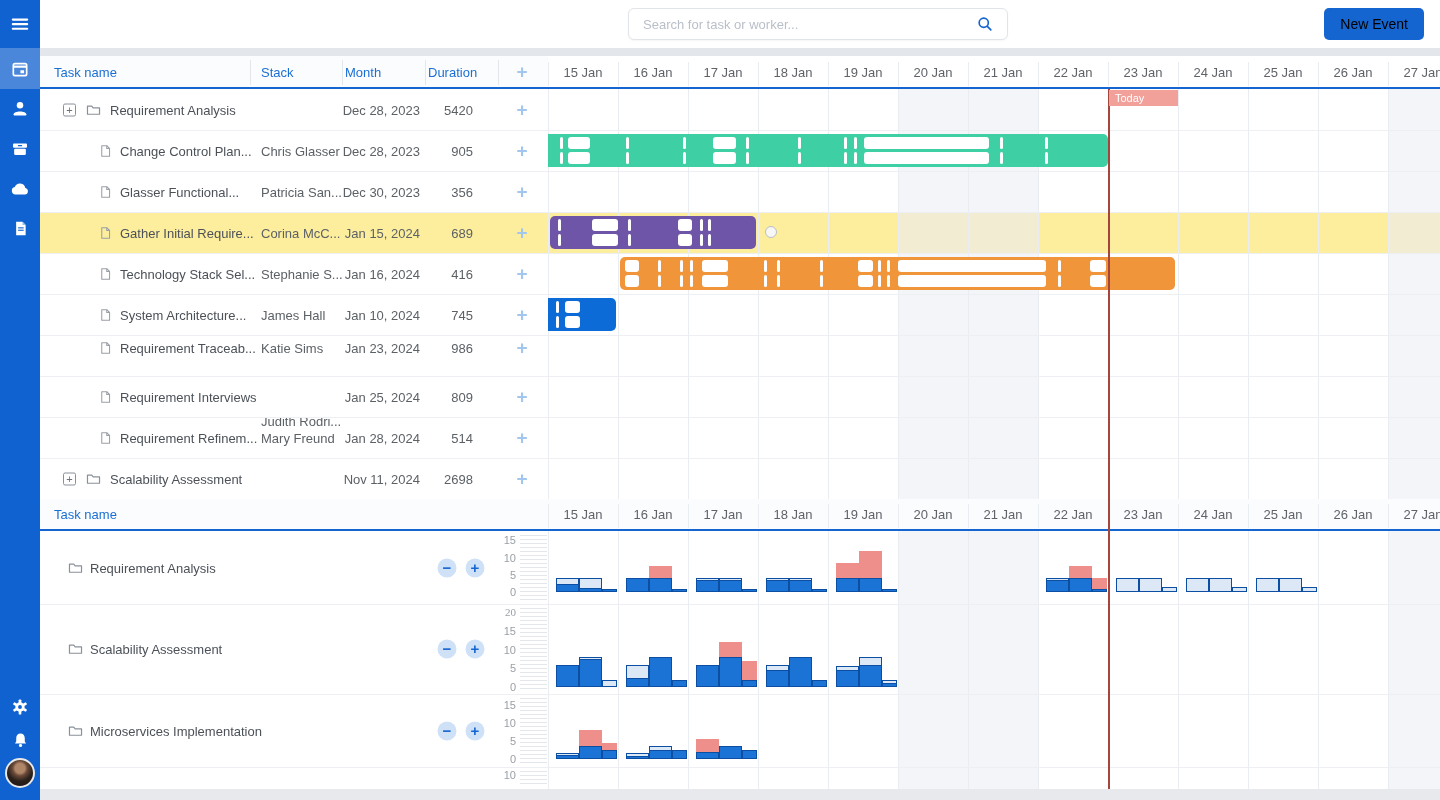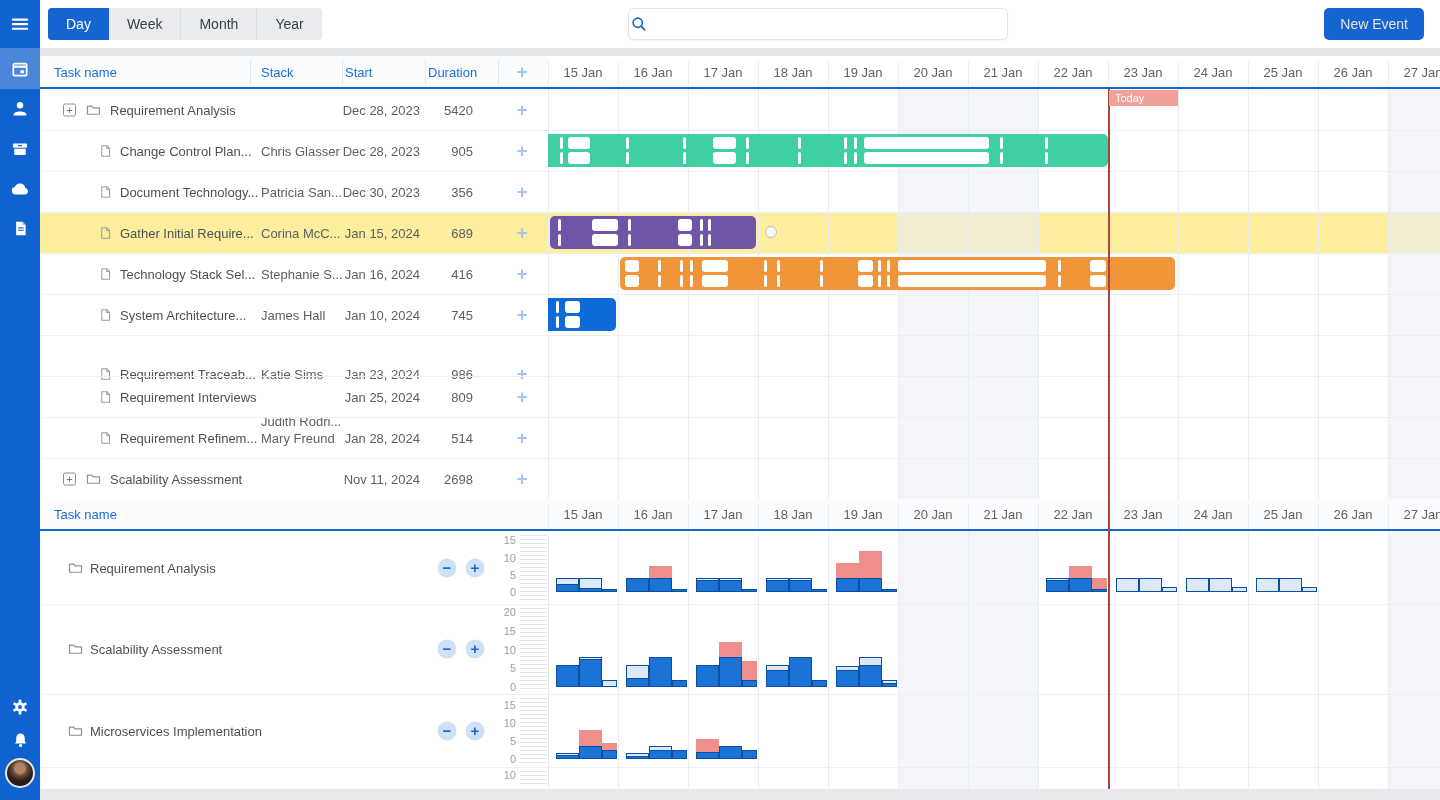--- a/index.html
+++ b/index.html
@@ -12,21 +12,21 @@
   .side-item.active { background:#4a87db; }
   .toolbar { left:40px; top:0; width:1400px; height:48px; background:#fff; }
   .seg { position:absolute; top:8px; height:32px; display:flex; }
   .seg button { border:none; background:#e9ebef; color:#3c4043; font:14px "Liberation Sans",sans-serif; padding:0 18px; cursor:pointer; border-right:1px solid #d8dbe0; }
   .seg button:first-child { border-radius:4px 0 0 4px; }
   .seg button:last-child { border-radius:0 4px 4px 0; border-right:none; }
   .seg button.active { background:#1565d0; color:#fff; border-right:none; }
   .search { position:absolute; left:588px; top:8px; width:380px; height:32px; border:1px solid #e1e4e9; border-radius:6px; background:#fff; box-shadow:0 1px 2px rgba(0,0,0,.04); display:flex; align-items:center; }
   .search input { flex:1; border:none; outline:none; font:13px "Liberation Sans",sans-serif; color:#444; padding:0 8px 0 14px; background:transparent; }
   .search input::placeholder { color:#b9bfc8; }
-  .newevent { position:absolute; right:16px; top:8px; height:32px; padding:0 16px; background:#1565d0; color:#e5e5e5; border:none; border-radius:5px; font:14px "Liberation Sans",sans-serif; cursor:pointer; }
+  .newevent { position:absolute; right:16px; top:8px; height:32px; padding:0 16px; background:#1565d0; color:#000000; border:none; border-radius:5px; font:14px "Liberation Sans",sans-serif; cursor:pointer; }
   .gapstrip { left:40px; top:48px; width:1400px; height:8px; background:#e3e7ec; }
   .hdr { background:#fbfcfe; border-bottom:2px solid #1565d0; }
   .hdr-label { position:absolute; font-size:13px; color:#1a6fd4; top:50%; transform:translateY(-50%); white-space:nowrap; }
   .date-label { position:absolute; font-size:13px; color:#5f6368; top:50%; transform:translate(-50%,-50%); white-space:nowrap; }
   .vline { position:absolute; width:1px; background:#e9ecf1; }
   .hline { position:absolute; height:1px; background:#edeff3; left:40px; width:1400px; }
   .weekend { position:absolute; background:#f3f5f9; }
   .cell { position:absolute; font-size:13px; color:#4c5158; white-space:nowrap; top:50%; transform:translateY(-50%); }
   .muted { color:#5c6166; }
   .addplus { position:absolute; color:#a3c6ef; font-size:19px; font-weight:bold; top:50%; transform:translate(-50%,-50%); cursor:pointer; }
@@ -123,48 +123,43 @@
             <path d="M12 3 C8.8 3 6.6 5.6 6.6 9 L6.6 13.2 L5 15.8 L19 15.8 L17.4 13.2 L17.4 9 C17.4 5.6 15.2 3 12 3 Z"></path>
             <circle cx="12" cy="18.2" r="2"></circle>
           </svg>
         </div>
       </div>
       <div class="side-item" style="top: 755px; height: 36px;">
         <div class="avatar"></div>
       </div>
     </div>
   <div class="abs toolbar">
-    <div class="seg" style="left:8px;" id="segbar">
-        <button class="active">Day</button>
-        <button>Week</button>
-        <button>Month</button>
-        <button>Year</button>
-      </div>
     <div class="search">
+      <input type="text" placeholder="Search for task or worker..." style="">
       <span style="padding-right:12px;">
         <svg width="20" height="20" viewBox="0 0 24 24">
             <circle cx="10.5" cy="10.5" r="5.5" fill="none" stroke="#1565d0" stroke-width="2"></circle>
             <line x1="14.8" y1="14.8" x2="19" y2="19" stroke="#1565d0" stroke-width="2" stroke-linecap="round"></line>
           </svg>
       </span>
     </div>
     <button class="newevent">New Event</button>
   </div>
   <div class="abs gapstrip"></div>
   <div id="ganttzone">
       <div class="weekend" style="left: 898px; top: 89px; width: 70px; height: 410px;"></div>
       <div class="weekend" style="left: 898px; top: 531px; width: 70px; height: 258px;"></div>
       <div class="weekend" style="left: 968px; top: 89px; width: 70px; height: 410px;"></div>
       <div class="weekend" style="left: 968px; top: 531px; width: 70px; height: 258px;"></div>
       <div class="weekend" style="left: 1388px; top: 89px; width: 52px; height: 410px;"></div>
       <div class="weekend" style="left: 1388px; top: 531px; width: 52px; height: 258px;"></div>
       <div class="abs hdr" style="left: 40px; top: 56px; width: 508px; height: 33px;">
         <div class="hdr-label" style="left: 14px;">Task name</div>
         <div class="hdr-label" style="left: 221px;">Stack</div>
-        <div class="hdr-label" style="left: 305px;">Start</div>
+        <div class="hdr-label" style="left: 305px;">Month</div>
         <div class="hdr-label" style="left: 388px;">Duration</div>
         <div style="position: absolute; left: 210px; top: 4px; width: 1px; height: 25px; background: rgb(227, 230, 234);"></div>
         <div style="position: absolute; left: 302px; top: 4px; width: 1px; height: 25px; background: rgb(227, 230, 234);"></div>
         <div style="position: absolute; left: 385px; top: 4px; width: 1px; height: 25px; background: rgb(227, 230, 234);"></div>
         <div style="position: absolute; left: 458px; top: 4px; width: 1px; height: 25px; background: rgb(227, 230, 234);"></div>
         <div class="addplus" style="left: 482px; top: 50%;">+</div>
       </div>
       <div class="abs hdr" style="left: 548px; top: 56px; width: 892px; height: 33px; background: rgb(255, 255, 255);">
         <div class="date-label" style="left: 35px;">15 Jan</div>
         <div style="position: absolute; left: 0px; top: 6px; width: 1px; height: 24px; background: rgb(233, 236, 241);"></div>
@@ -218,21 +213,21 @@
         <div class="cell muted" style="right: 75px; text-align: right;">905</div>
         <div class="addplus" style="left: 482px; top: 50%;">+</div>
       </div>
       <div class="abs" style="left: 40px; top: 171px; width: 508px; height: 41px; background: transparent;">
         <div style="display: flex; align-items: center; justify-content: center; position: absolute; left: 58px; top: 50%; transform: translateY(-50%);">
           <svg width="15" height="15" viewBox="0 0 24 24">
             <path d="M6 3.5 h8 l4.5 4.5 v12.5 h-12.5 z" fill="none" stroke="#9aa0a6" stroke-width="1.7" stroke-linejoin="round"></path>
             <path d="M14 3.5 v4.5 h4.5" fill="none" stroke="#9aa0a6" stroke-width="1.7"></path>
           </svg>
         </div>
-        <div class="cell" style="left: 80px;">Document Technology...</div>
+        <div class="cell" style="left: 80px;">Glasser Functional...</div>
         <div class="cell muted" style="left: 221px;">Patricia San...</div>
         <div class="cell muted" style="right: 128px; text-align: right;">Dec 30, 2023</div>
         <div class="cell muted" style="right: 75px; text-align: right;">356</div>
         <div class="addplus" style="left: 482px; top: 50%;">+</div>
       </div>
       <div class="abs" style="left: 40px; top: 212px; width: 508px; height: 41px; background: rgb(253, 238, 158);">
         <div style="display: flex; align-items: center; justify-content: center; position: absolute; left: 58px; top: 50%; transform: translateY(-50%);">
           <svg width="15" height="15" viewBox="0 0 24 24">
             <path d="M6 3.5 h8 l4.5 4.5 v12.5 h-12.5 z" fill="none" stroke="#9aa0a6" stroke-width="1.7" stroke-linejoin="round"></path>
             <path d="M14 3.5 v4.5 h4.5" fill="none" stroke="#9aa0a6" stroke-width="1.7"></path>
@@ -263,21 +258,21 @@
             <path d="M6 3.5 h8 l4.5 4.5 v12.5 h-12.5 z" fill="none" stroke="#9aa0a6" stroke-width="1.7" stroke-linejoin="round"></path>
             <path d="M14 3.5 v4.5 h4.5" fill="none" stroke="#9aa0a6" stroke-width="1.7"></path>
           </svg>
         </div>
         <div class="cell" style="left: 80px;">System Architecture...</div>
         <div class="cell muted" style="left: 221px;">James Hall</div>
         <div class="cell muted" style="right: 128px; text-align: right;">Jan 10, 2024</div>
         <div class="cell muted" style="right: 75px; text-align: right;">745</div>
         <div class="addplus" style="left: 482px; top: 50%;">+</div>
       </div>
-      <div class="abs" style="left: 40px; top: 353px; width: 508px; height: 41px; background: transparent;">
+      <div class="abs" style="left: 40px; top: 327px; width: 508px; height: 41px; background: transparent;">
         <div style="display: flex; align-items: center; justify-content: center; position: absolute; left: 58px; top: 50%; transform: translateY(-50%);">
           <svg width="15" height="15" viewBox="0 0 24 24">
             <path d="M6 3.5 h8 l4.5 4.5 v12.5 h-12.5 z" fill="none" stroke="#9aa0a6" stroke-width="1.7" stroke-linejoin="round"></path>
             <path d="M14 3.5 v4.5 h4.5" fill="none" stroke="#9aa0a6" stroke-width="1.7"></path>
           </svg>
         </div>
         <div class="cell" style="left: 80px;">Requirement Traceab...</div>
         <div class="cell muted" style="left: 221px;">Katie Sims</div>
         <div class="cell muted" style="right: 128px; text-align: right;">Jan 23, 2024</div>
         <div class="cell muted" style="right: 75px; text-align: right;">986</div>
@@ -537,21 +532,21 @@
         <div style="display: flex; align-items: center; justify-content: center; position: absolute; left: 27px; top: 50%; transform: translateY(-50%);">
           <svg width="17" height="17" viewBox="0 0 24 24">
             <path d="M3.5 6.5 h6 l2 2.5 h9 v9 h-17 z" fill="none" stroke="#8a9099" stroke-width="1.7" stroke-linejoin="round"></path>
           </svg>
         </div>
         <div class="cell" style="left: 50px;">Scalability Assessment</div>
         <div class="circbtn" style="left: 407px; top: 50%;">−</div>
         <div class="circbtn" style="left: 435px; top: 50%;">+</div>
       </div>
       <div class="ruler" style="top: 608px; height: 82px;"></div>
-      <div class="tick" style="left: 486px; top: 612px;">20</div>
+      <div class="tick" style="left: 486px; top: 612px; font-family: Liberation Serif, serif;">20</div>
       <div class="tick" style="left: 486px; top: 630.75px;">15</div>
       <div class="tick" style="left: 486px; top: 649.5px;">10</div>
       <div class="tick" style="left: 486px; top: 668.25px;">5</div>
       <div class="tick" style="left: 486px; top: 687px;">0</div>
       <div class="hbar" style="left: 556px; top: 664.5px; width: 23px; height: 22.5px; background: rgb(26, 115, 213); border: 1px solid rgb(11, 78, 162);"></div>
       <div class="hbar" style="left: 579px; top: 657px; width: 23px; height: 30px; background: rgb(220, 232, 246); border: 1px solid rgb(11, 78, 162);"></div>
       <div class="hbar" style="left: 579px; top: 658.875px; width: 23px; height: 28.125px; background: rgb(26, 115, 213); border: 1px solid rgb(11, 78, 162);"></div>
       <div class="hbar" style="left: 602px; top: 679.5px; width: 15px; height: 7.5px; background: rgb(220, 232, 246); border: 1px solid rgb(11, 78, 162);"></div>
       <div class="hbar" style="left: 626px; top: 664.5px; width: 23px; height: 22.5px; background: rgb(220, 232, 246); border: 1px solid rgb(11, 78, 162);"></div>
       <div class="hbar" style="left: 626px; top: 677.625px; width: 23px; height: 9.375px; background: rgb(26, 115, 213); border: 1px solid rgb(11, 78, 162);"></div>

